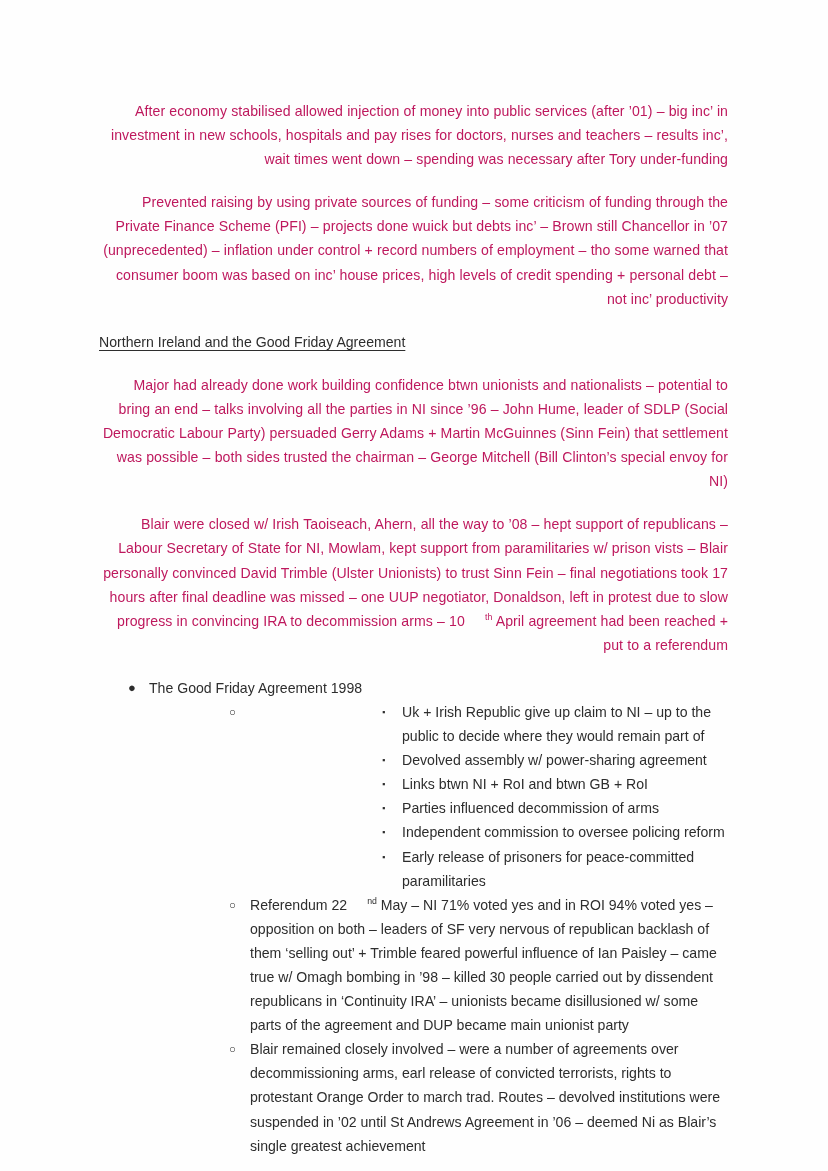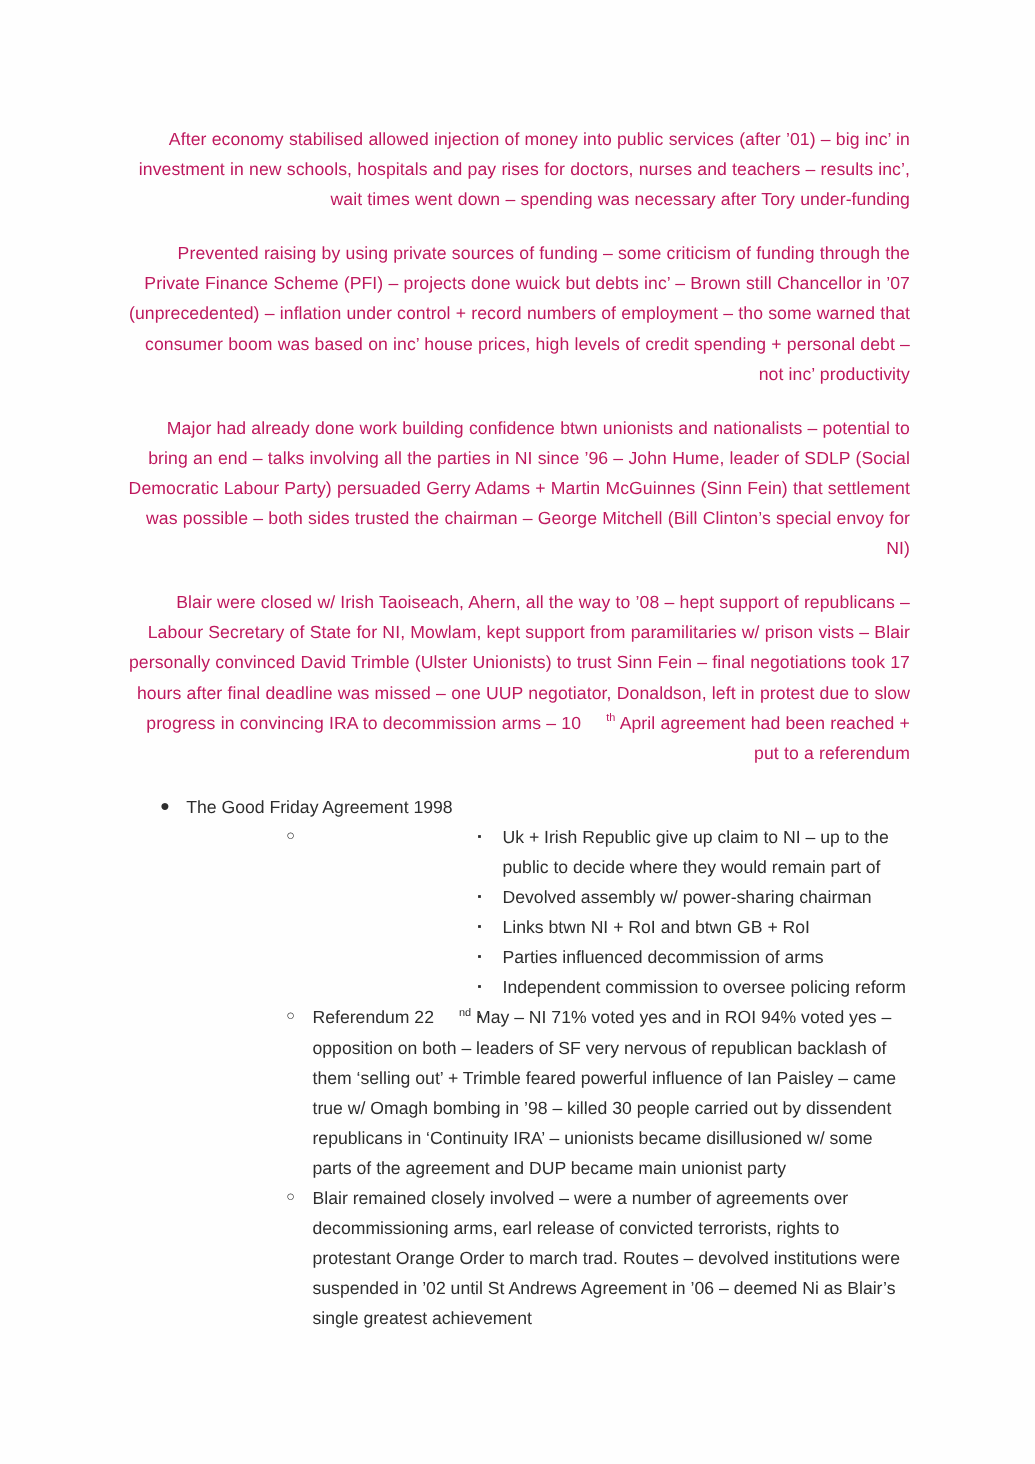--- a/index.html
+++ b/index.html
@@ -116,20 +116,23 @@
 </head>
 <body>
 
 <div class="page">
   <div class="doc-body">
 
     <p class="para">After economy stabilised allowed injection of money into public services (after ’01) – big inc’ in investment in new schools, hospitals and pay rises for doctors, nurses and teachers – results inc’, wait times went down – spending was necessary after Tory under-funding</p>
 
     <p class="para">Prevented raising by using private sources of funding – some criticism of funding through the Private Finance Scheme (PFI) – projects done wuick but debts inc’ – Brown still Chancellor in ’07 (unprecedented) – inflation under control + record numbers of employment – tho some warned that consumer boom was based on inc’ house prices, high levels of credit spending + personal debt – not inc’ productivity</p>
 
+    <div class="heading-wrap">
+      <h2 class="section-heading">Northern Ireland and the Good Friday Agreement</h2>
+    </div>
 
     <p class="para">Major had already done work building confidence btwn unionists and nationalists – potential to bring an end – talks involving all the parties in NI since ’96 – John Hume, leader of SDLP (Social Democratic Labour Party) persuaded Gerry Adams + Martin McGuinnes (Sinn Fein) that settlement was possible – both sides trusted the chairman – George Mitchell (Bill Clinton’s special envoy for NI)</p>
 
     <p class="para">
       <span>Blair were closed w/ Irish Taoiseach, Ahern, all the way to ’08 – hept support of republicans – Labour Secretary of State for NI, Mowlam, kept support from paramilitaries w/ prison vists – Blair personally convinced David Trimble (Ulster Unionists) to trust Sinn Fein – final negotiations took 17 hours after final deadline was missed – one UUP negotiator, Donaldson, left in protest due to slow progress in convincing IRA to decommission arms – 10</span><sup>th</sup><span> April agreement had been reached + put to a referendum</span>
     </p>
 
     <ul class="lvl lvl1">
       <li class="item">
         <span class="marker">●</span>
@@ -140,36 +143,37 @@
           <li class="item">
             <span class="marker">○</span>
 
             <ul class="lvl lvl3">
               <li class="item">
                 <span class="marker">▪</span>
                 <span class="txt">Uk + Irish Republic give up claim to NI – up to the public to decide where they would remain part of</span>
               </li>
               <li class="item">
                 <span class="marker">▪</span>
-                <span class="txt">Devolved assembly w/ power-sharing chairman</span>
+                <span class="txt">Devolved assembly w/ power-sharing agreement</span>
               </li>
               <li class="item">
                 <span class="marker">▪</span>
                 <span class="txt">Links btwn NI + RoI and btwn GB + RoI</span>
               </li>
               <li class="item">
                 <span class="marker">▪</span>
                 <span class="txt">Parties influenced decommission of arms</span>
               </li>
               <li class="item">
                 <span class="marker">▪</span>
                 <span class="txt">Independent commission to oversee policing reform</span>
               </li>
               <li class="item">
                 <span class="marker">▪</span>
+                <span class="txt">Early release of prisoners for peace-committed paramilitaries</span>
               </li>
             </ul>
           </li>
 
           <li class="item">
             <span class="marker">○</span>
             <span class="txt"><span>Referendum 22</span><sup>nd</sup><span> May – NI 71% voted yes and in ROI 94% voted yes – opposition on both – leaders of SF very nervous of republican backlash of them ‘selling out’ + Trimble feared powerful influence of Ian Paisley – came true w/ Omagh bombing in ’98 – killed 30 people carried out by dissendent republicans in ‘Continuity IRA’ – unionists became disillusioned w/ some parts of the agreement and DUP became main unionist party</span></span>
           </li>
 
           <li class="item">

